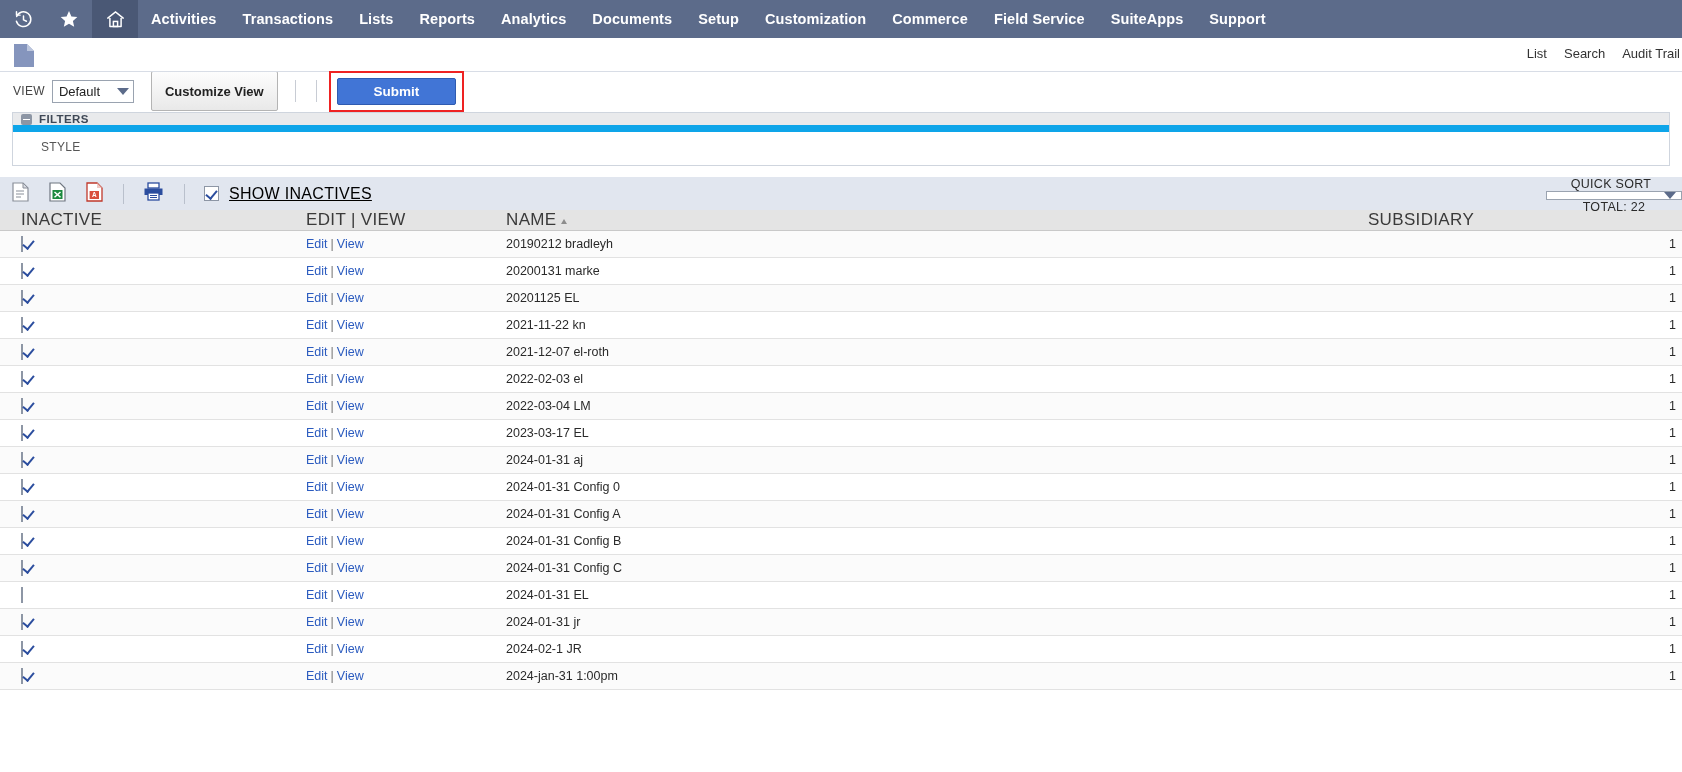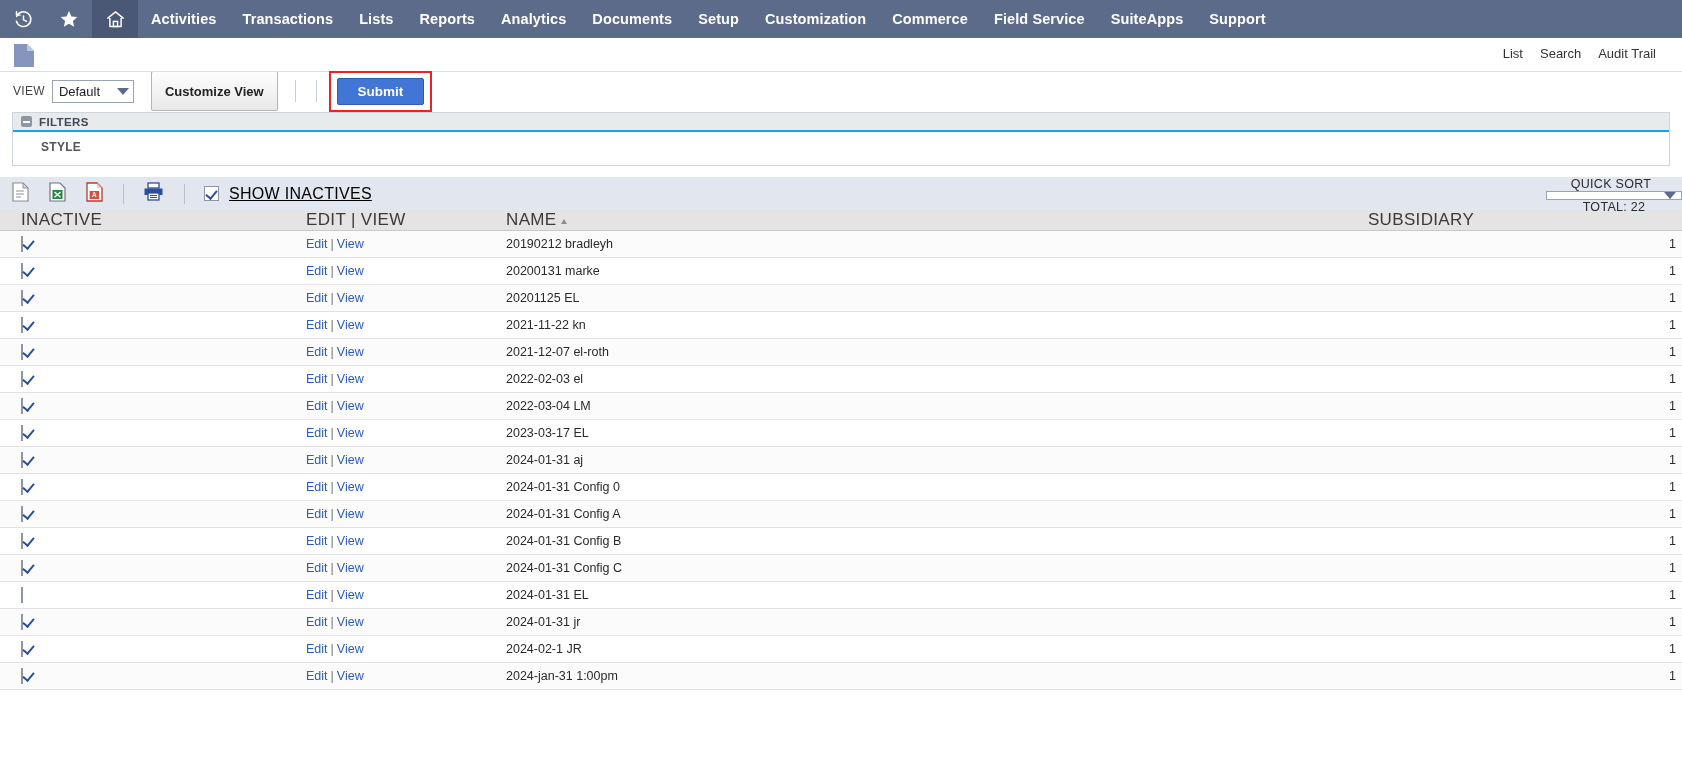--- a/index.html
+++ b/index.html
@@ -50,21 +50,21 @@
   #doc-icon { width: 22px; height: 24px; position: relative; flex: 0 0 auto; }
   #page-title {
     font-size: 19px;
     font-weight: bold;
     color: #3e4c6d;
     margin-left: 11px;
     letter-spacing: 0.1px;
   }
   #title-links {
     position: absolute;
-    right: 26px; top: 8px;
+    right: 2px; top: 8px;
     display: flex;
     gap: 17px;
     font-size: 13px;
     color: #333;
   }
   #title-links span { cursor: pointer; }
 
   
   #toolbar {
     height: 38px;
@@ -138,21 +138,21 @@
   #filters-box {
     margin: 2px 12px 0 12px;
     border: 1px solid #cfd5de;
     background: #fff;
   }
   #filters-head {
     height: 19px;
     background: #e9eaec;
     display: flex; align-items: center;
     padding-left: 8px;
-    border-bottom: 2px solid #0ea5e9;
+    border-bottom: 7px solid #0ea5e9;
   }
   .collapse-icon {
     width: 11px; height: 11px;
     background: #8d96a5;
     border-radius: 2px;
     position: relative;
     margin-right: 7px;
     cursor: pointer;
   }
   .collapse-icon::after {
@@ -161,21 +161,21 @@
     left: 2px; top: 5px;
     width: 7px; height: 1.5px;
     background: #fff;
   }
   #filters-title {
     font-size: 11.5px;
     font-weight: bold;
     color: #3f4856;
     letter-spacing: .4px;
   }
-  #filters-body { padding: 8px 0 8px 28px; font-weight: bold; }
+  #filters-body { padding: 8px 0 8px 28px; }
   .lbl-style {
     font-size: 12px;
     color: #555;
     letter-spacing: .3px;
     margin-bottom: 3px;
   }
 
   
   #exportbar {
     margin-top: 11px;
@@ -334,21 +334,21 @@
 <div id="toolbar">
   <span class="lbl-view">VIEW</span>
   <div class="nl-select" style="min-width:82px">
     <span>Default</span>
     <span class="caret"></span>
   </div>
   <button class="btn-grey">Customize View</button>
   <div class="tool-sep" style="margin-left:17px"></div>
   <div class="tool-sep"></div>
   <div id="submit-wrap">
-    <button class="btn-blue" style="padding:0 20px">Submit</button>
+    <button class="btn-blue" style="padding:0 36px">Submit</button>
   </div>
 </div>
 
 <div id="filters-box">
   <div id="filters-head">
     <span class="collapse-icon"></span>
     <span id="filters-title">FILTERS</span>
   </div>
   <div id="filters-body">
     <div class="lbl-style">STYLE</div>

